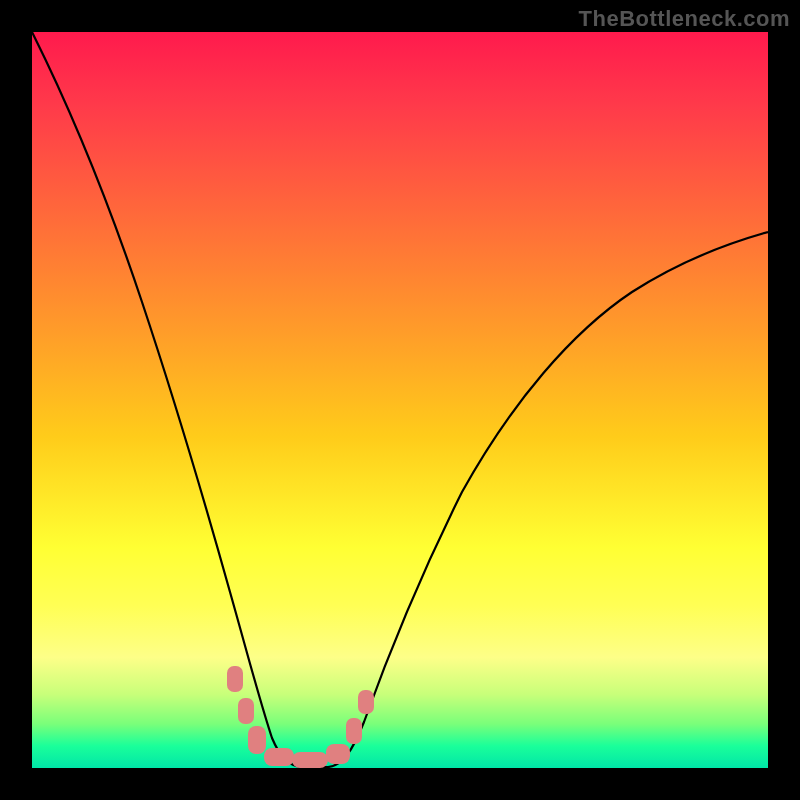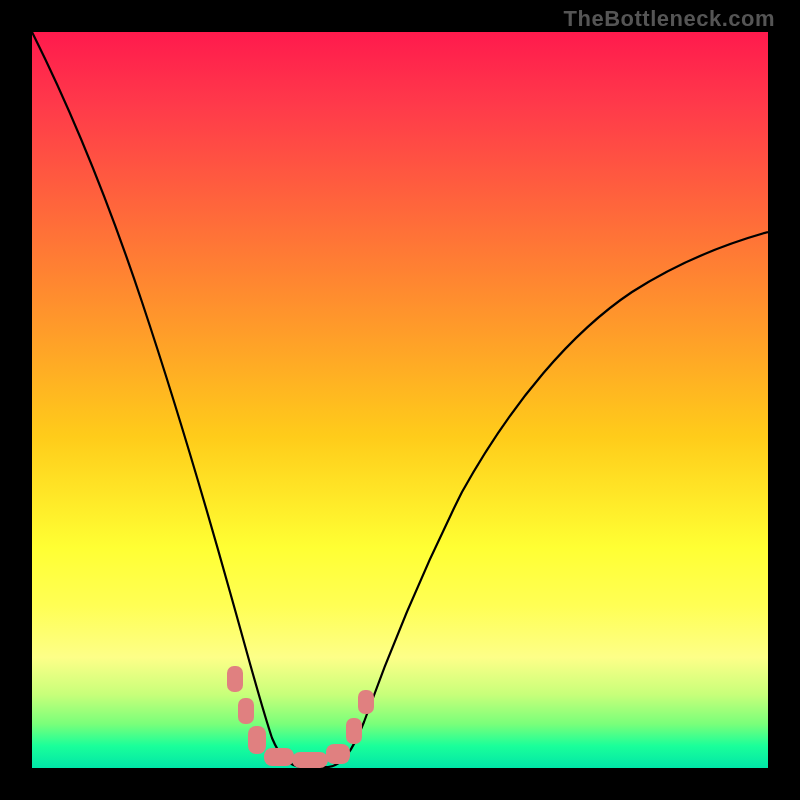--- a/index.html
+++ b/index.html
@@ -1,18 +1,18 @@
 <!DOCTYPE html>
 <html><head>
 <meta charset="utf-8">
 <style>
   * { margin: 0; padding: 0; box-sizing: border-box; }
   body { width: 800px; height: 800px; background: #000; font-family: Arial, sans-serif; position: relative; overflow: hidden; }
   .outer { width: 800px; height: 800px; background: #000; position: relative; }
-  .watermark { position: absolute; top: 6px; right: 25px; color: #555; font-size: 22px; font-weight: bold; letter-spacing: 0.5px; }
+  .watermark { position: absolute; top: 6px; right: 10px; color: #555; font-size: 22px; font-weight: bold; letter-spacing: 0.5px; }
   .plot-area { position: absolute; left: 32px; top: 32px; width: 736px; height: 736px; }
   .gradient-bg {
     position: absolute; left: 0; top: 0; width: 100%; height: 100%;
     background: linear-gradient(to bottom,
       #ff1a4d 0%,
       #ff3a4a 10%,
       #ff6a3a 25%,
       #ff9a2a 40%,
       #ffcc1a 55%,
       #ffff33 70%,

